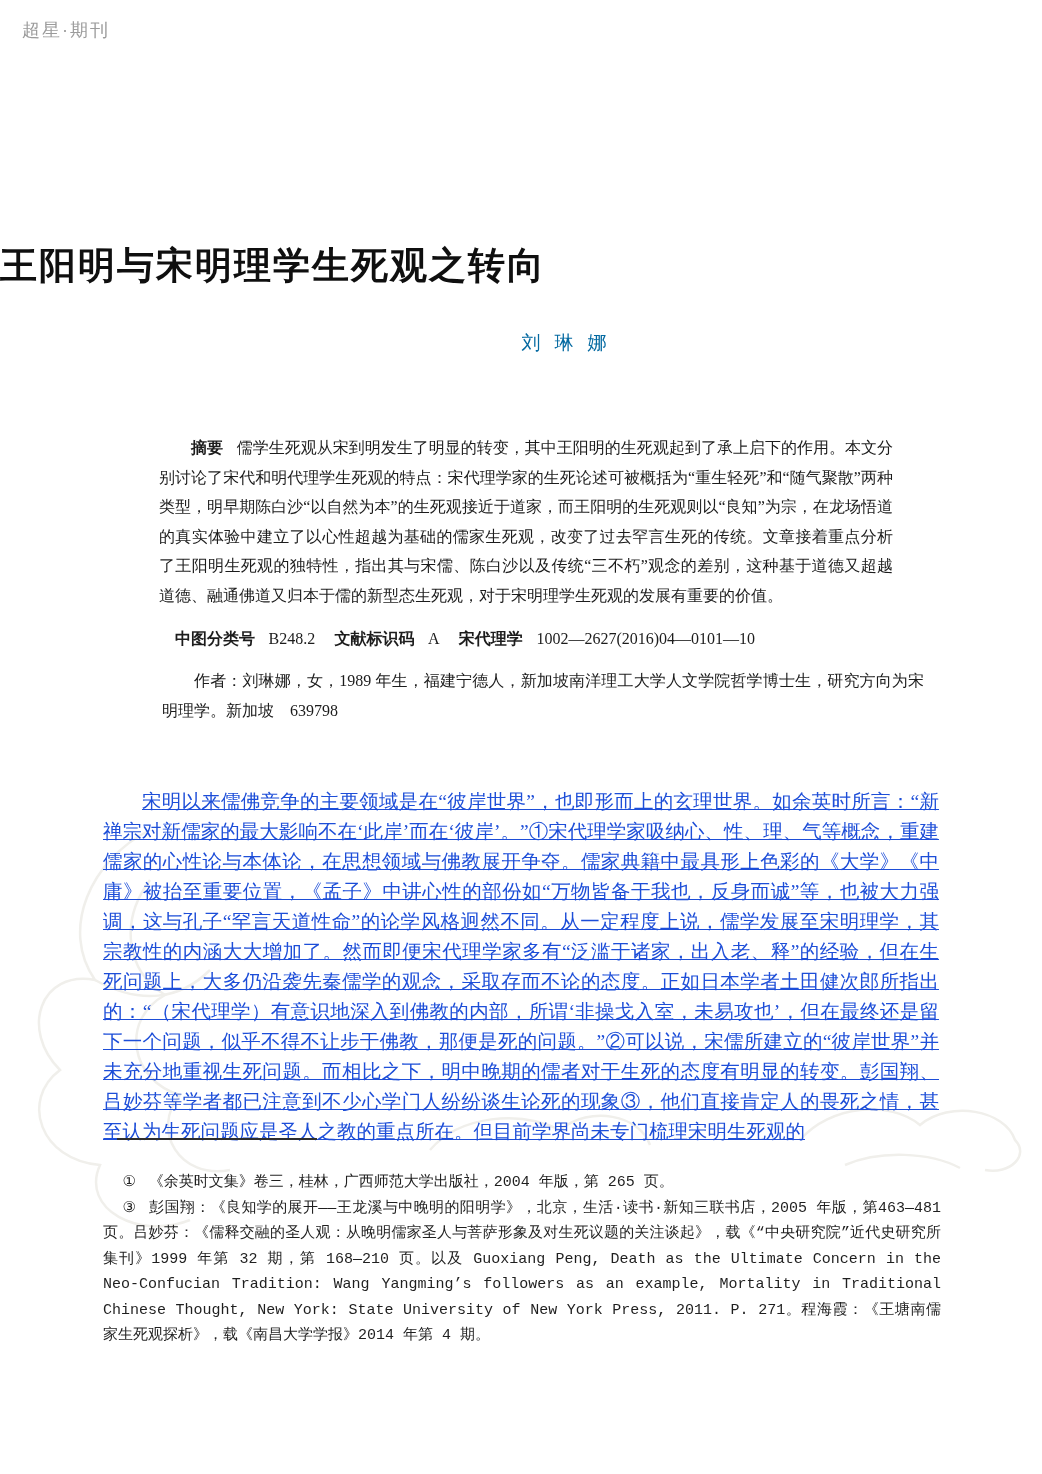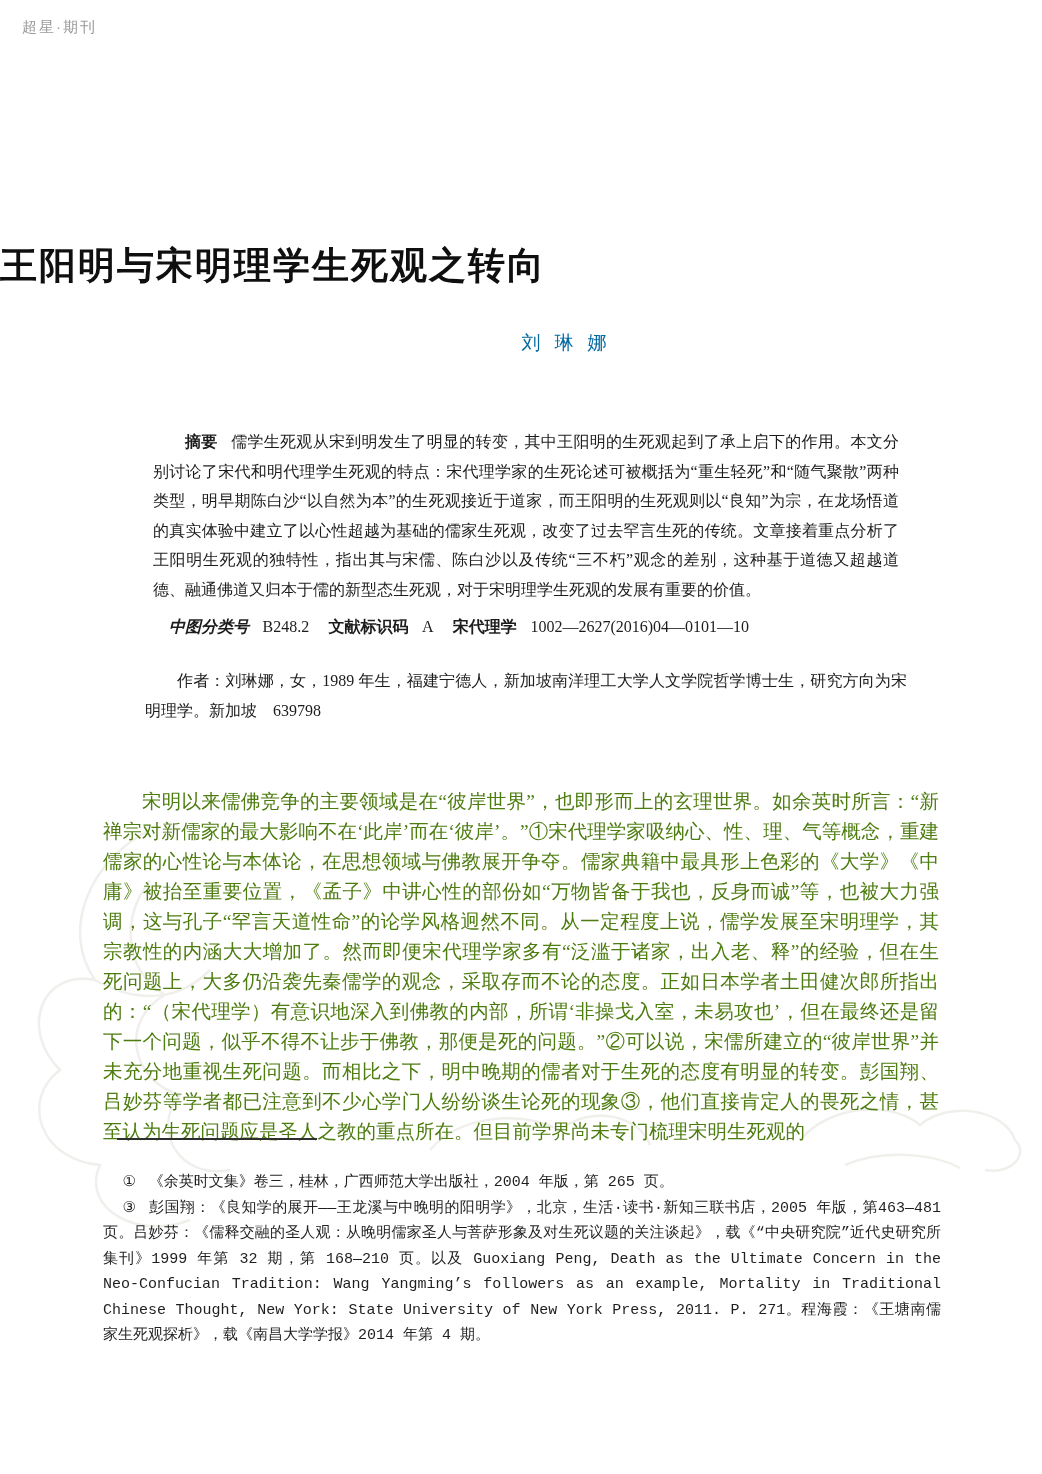--- a/index.html
+++ b/index.html
@@ -7,59 +7,60 @@
     position:relative;
     width:1042px;height:1474px;
     background:#ffffff;
     font-family:"Liberation Serif", serif;
     color:#1c1c1c;
     overflow:hidden;
   }
   .brand{
     position:absolute;left:22px;top:18px;
     font-family:"Liberation Sans", sans-serif;
-    font-size:15px;letter-spacing:2px;
+    font-size:18px;letter-spacing:2px;
     color:#9b9b9b;
   }
   .title{
     position:absolute;left:0;top:216px;width:100%;
     text-align:left;
     font-size:37px;font-weight:700;letter-spacing:2px;
     color:#0f0f0f;
   }
   .author{
     position:absolute;left:0;top:330px;width:100%;
     text-align:center;
     font-size:19px;letter-spacing:14px;text-indent:14px;
     color:#0369a1;
     padding-left:43px;
   }
   .meta{
     position:absolute;left:145px;top:419px;width:762px;
     font-size:16px;line-height:29.5px;
     text-align:justify;
   }
-  .meta p{margin:8px;}
+  .meta p{margin:14px;}
   .abstract{text-indent:2em;}
   .kw-line,.clc-line{text-indent:1em;}
   .label{font-weight:700;margin-right:0.85em;}
   .clc-line .label{margin-left:1.1em;}
-  .clc-line .label:first-child{margin-left:0;font-style:italic;}
+  .clc-line .label:first-child{margin-left:0;}
   .clc-val{margin-right:0.1em;}
   .bio{
-    position:absolute;left:145px;top:666px;width:762px;
+    position:absolute;left:162px;top:666px;width:762px;
     font-size:16px;line-height:29.5px;
     text-align:justify;text-indent:2em;
   }
   .bio p{margin:0;}
   .body-text{
     position:absolute;left:103px;top:787px;width:836px;
     font-size:19.5px;line-height:30px;
     text-align:justify;
-    color:#4d7c0f;
+    color:#1d4ed8;
+    text-decoration:underline;
   }
   .body-text p{margin:0;text-indent:2em;}
   .fn-rule{
     position:absolute;left:117px;top:1138px;
     width:200px;height:2px;background:#2e2e2e;
   }
   .footnotes{
     position:absolute;left:103px;top:1170px;width:838px;
     font-size:15px;line-height:25.5px;
     text-align:justify;

